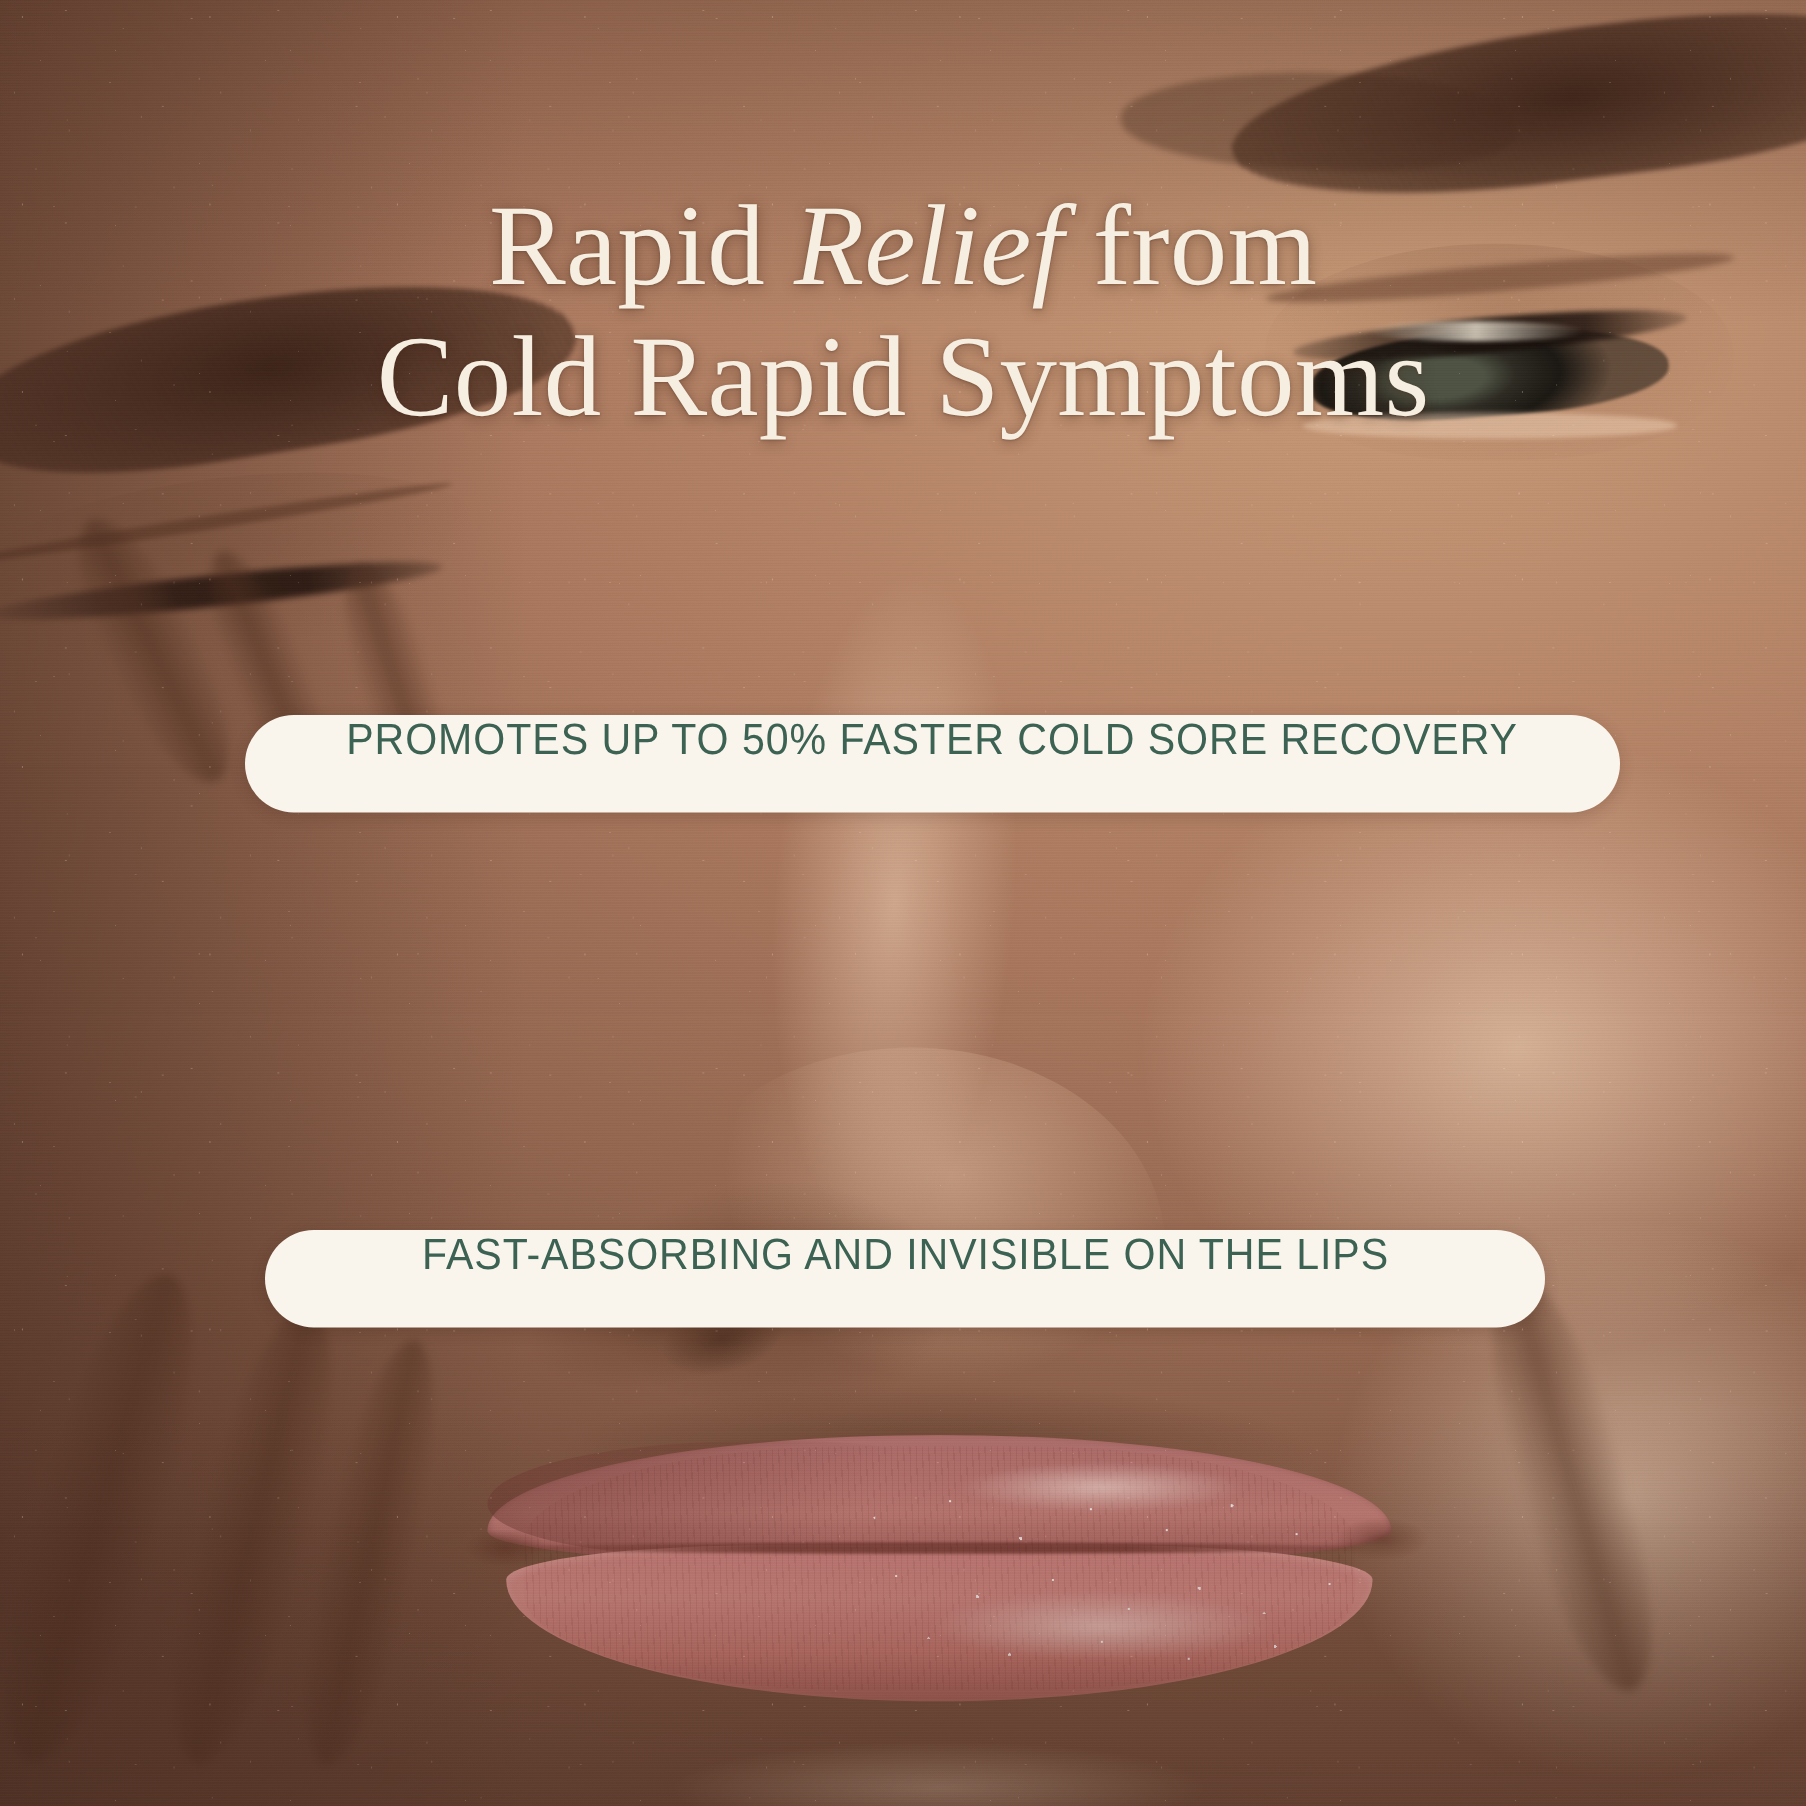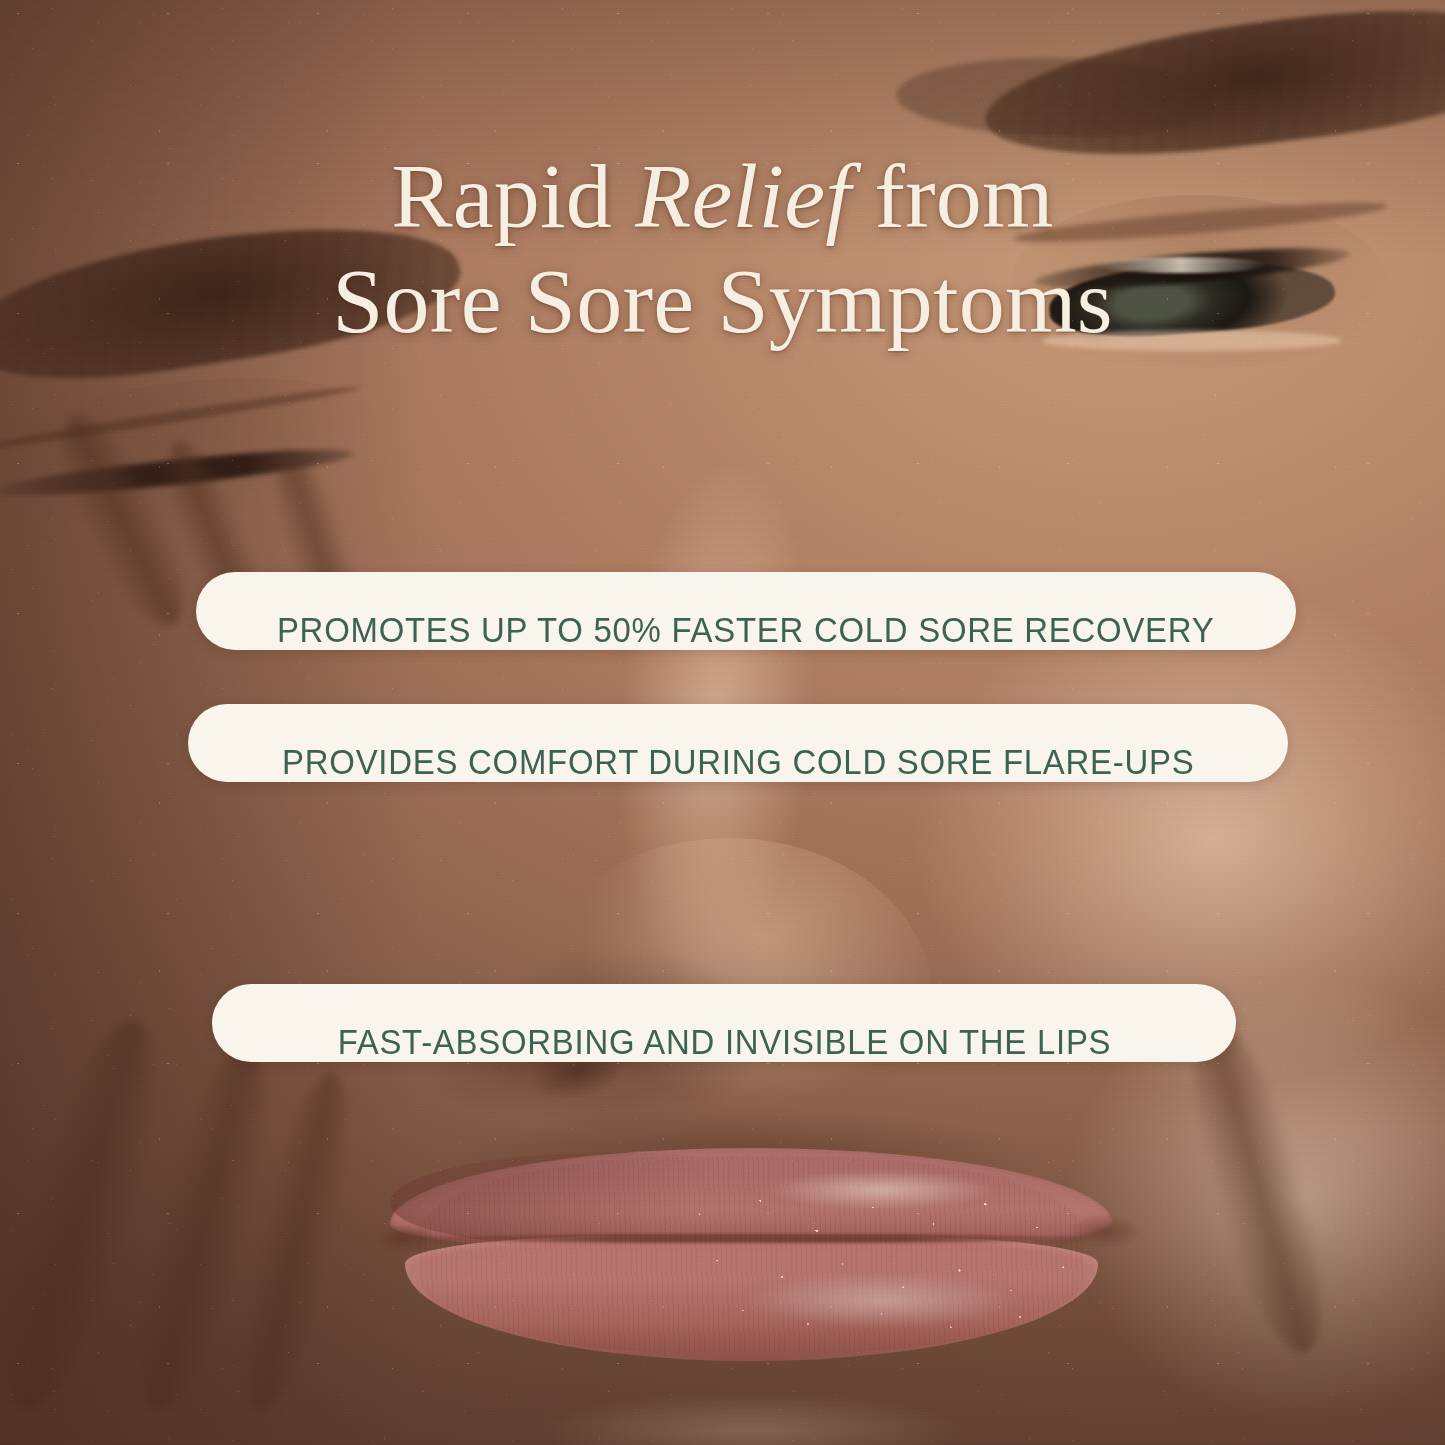--- a/index.html
+++ b/index.html
@@ -321,21 +321,21 @@
     color:#f6efe1;
     text-shadow:0 2px 10px rgba(70,38,24,.42), 0 1px 2px rgba(70,38,24,.35);
     white-space:nowrap;
   }
   .headline .em{ font-style:italic; }
 
   
   .pills{ position:absolute; left:0; top:0; width:100%; height:100%; }
   .pill{
     position:absolute;
-    display:flex; align-items:flex-end; justify-content:center;
+    display:flex; align-items:flex-start; justify-content:center;
     height:78px;
     background:#faf5ec;
     border-radius:999px;
     box-shadow:0 3px 12px rgba(60,32,20,.20);
   }
   .pill span{
     font-family:"Liberation Sans", sans-serif;
     font-size:35px;
     font-weight:400;
     letter-spacing:.8px;
@@ -409,28 +409,25 @@
 
     <div class="shade-l"></div>
     <div class="shade-b"></div>
     <div class="shade-t"></div>
     <div class="pores"></div>
     <div class="grain"></div>
   </div>
 
   <div class="headline">
     <div><span>Rapid </span><span class="em">Relief</span><span> from</span></div>
-    <div>Sore Sore Symptoms</div>
+    <div>Cold Rapid Symptoms</div>
   </div>
 
   <div class="pills">
     <div class="pill pill-1">
       <span>PROMOTES UP TO 50% FASTER COLD SORE RECOVERY</span>
-    </div>
-    <div class="pill pill-2">
-      <span>PROVIDES COMFORT DURING COLD SORE FLARE-UPS</span>
     </div>
     <div class="pill pill-4">
       <span>FAST-ABSORBING AND INVISIBLE ON THE LIPS</span>
     </div>
   </div>
 
 </div>
 
 </body></html>

